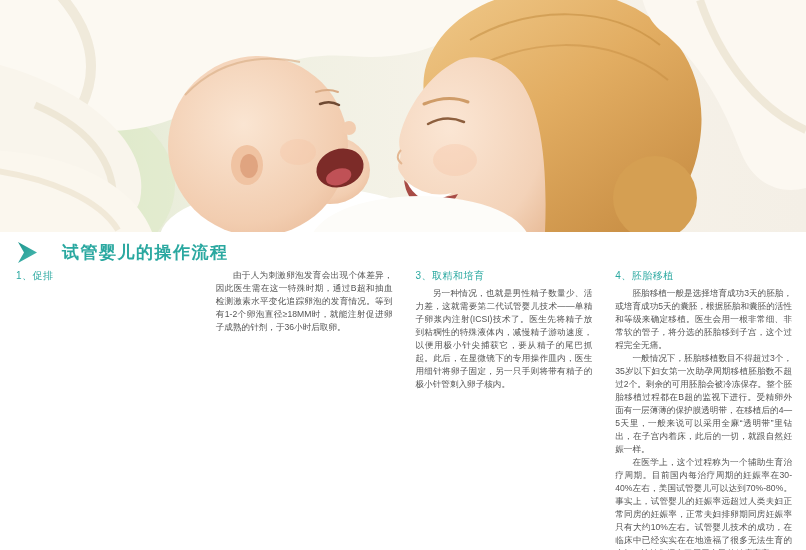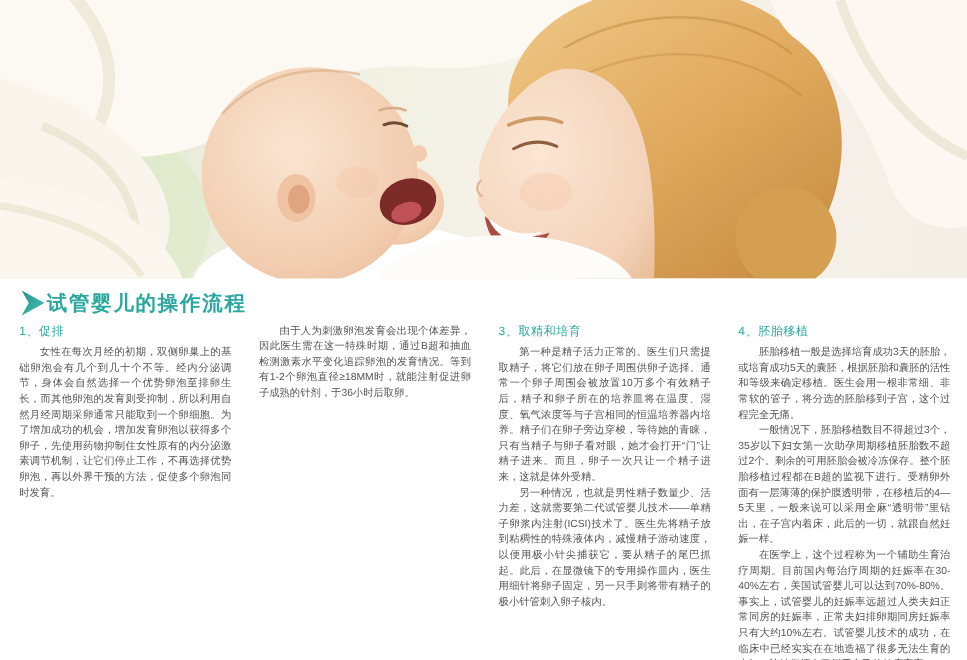--- a/index.html
+++ b/index.html
@@ -12,21 +12,21 @@
   }
   :root{ --accent:#2aa8a0; }
 
   .hero{
     position:absolute;left:0;top:0;width:806px;height:232px;overflow:hidden;
   }
   .hero svg{display:block;}
 
   .title-bar{
     position:absolute;left:18px;top:239px;
-    display:flex;align-items:center;gap:2px;height:26px;
+    display:flex;align-items:center;gap:25px;height:26px;
   }
   .title-bar .chev{width:19px;height:21px;flex:0 0 auto;}
   .page-title{
     font-size:17px;font-weight:bold;color:var(--accent);
     letter-spacing:1.5px;white-space:nowrap;
   }
 
   .cols{
     position:absolute;left:16px;top:269px;width:776px;
     display:flex;gap:23px;
@@ -129,30 +129,28 @@
     </defs>
     <polygon points="0,0 19,10.5 0,21 6,10.5" fill="url(#chevg)"></polygon>
   </svg>
   <div class="page-title">试管婴儿的操作流程</div>
 </div>
 
 <div class="cols">
 
   <div class="col">
     <h3 class="sec-head">1、促排</h3>
-    <p>女性在每次月经的初期，双侧卵巢上的基础卵泡会有几个到几十个不等。经内分泌调节，身体会自然选择一个优势卵泡至排卵生长，而其他卵泡的发育则受抑制，所以利用自然月经周期采卵通常只能取到一个卵细胞。为了增加成功的机会，增加发育卵泡以获得多个卵子，先使用药物抑制住女性原有的内分泌激素调节机制，让它们停止工作，不再选择优势卵泡，再以外界干预的方法，促使多个卵泡同时发育。</p>
   </div>
 
   <div class="col">
     <p>由于人为刺激卵泡发育会出现个体差异，因此医生需在这一特殊时期，通过B超和抽血检测激素水平变化追踪卵泡的发育情况。等到有1-2个卵泡直径≥18MM时，就能注射促进卵子成熟的针剂，于36小时后取卵。</p>
   </div>
 
   <div class="col">
     <h3 class="sec-head">3、取精和培育</h3>
-    <p>第一种是精子活力正常的。医生们只需提取精子，将它们放在卵子周围供卵子选择。通常一个卵子周围会被放置10万多个有效精子后，精子和卵子所在的培养皿将在温度、湿度、氧气浓度等与子宫相同的恒温培养器内培养。精子们在卵子旁边穿梭，等待她的青睐，只有当精子与卵子看对眼，她才会打开“门”让精子进来。而且，卵子一次只让一个精子进来，这就是体外受精。</p>
     <p>另一种情况，也就是男性精子数量少、活力差，这就需要第二代试管婴儿技术——单精子卵浆内注射(ICSI)技术了。医生先将精子放到粘稠性的特殊液体内，减慢精子游动速度，以便用极小针尖捕获它，要从精子的尾巴抓起。此后，在显微镜下的专用操作皿内，医生用细针将卵子固定，另一只手则将带有精子的极小针管刺入卵子核内。</p>
 
   </div>
 
   <div class="col">
     <h3 class="sec-head">4、胚胎移植</h3>
     <p>胚胎移植一般是选择培育成功3天的胚胎，或培育成功5天的囊胚，根据胚胎和囊胚的活性和等级来确定移植。医生会用一根非常细、非常软的管子，将分选的胚胎移到子宫，这个过程完全无痛。</p>
     <p>一般情况下，胚胎移植数目不得超过3个，35岁以下妇女第一次助孕周期移植胚胎数不超过2个。剩余的可用胚胎会被冷冻保存。整个胚胎移植过程都在B超的监视下进行。受精卵外面有一层薄薄的保护膜透明带，在移植后的4—5天里，一般来说可以采用全麻“透明带”里钻出，在子宫内着床，此后的一切，就跟自然妊娠一样。</p>
     <p>在医学上，这个过程称为一个辅助生育治疗周期。目前国内每治疗周期的妊娠率在30-40%左右，美国试管婴儿可以达到70%-80%。事实上，试管婴儿的妊娠率远超过人类夫妇正常同房的妊娠率，正常夫妇排卵期同房妊娠率只有大约10%左右。试管婴儿技术的成功，在临床中已经实实在在地造福了很多无法生育的夫妇，让她们拥有了属于自己的健康宝宝。</p>
   </div>

